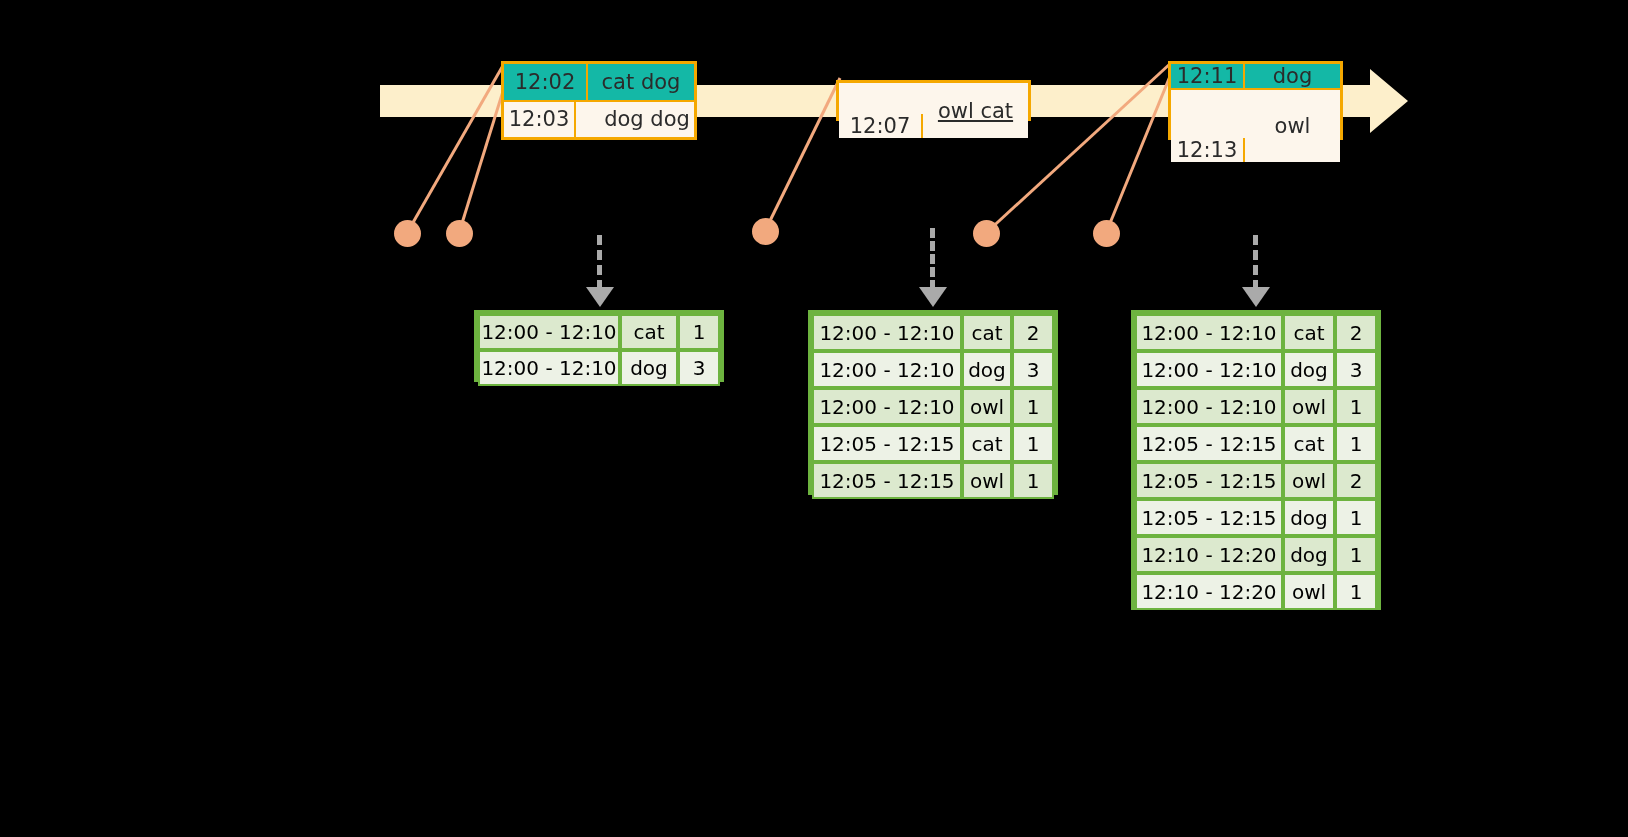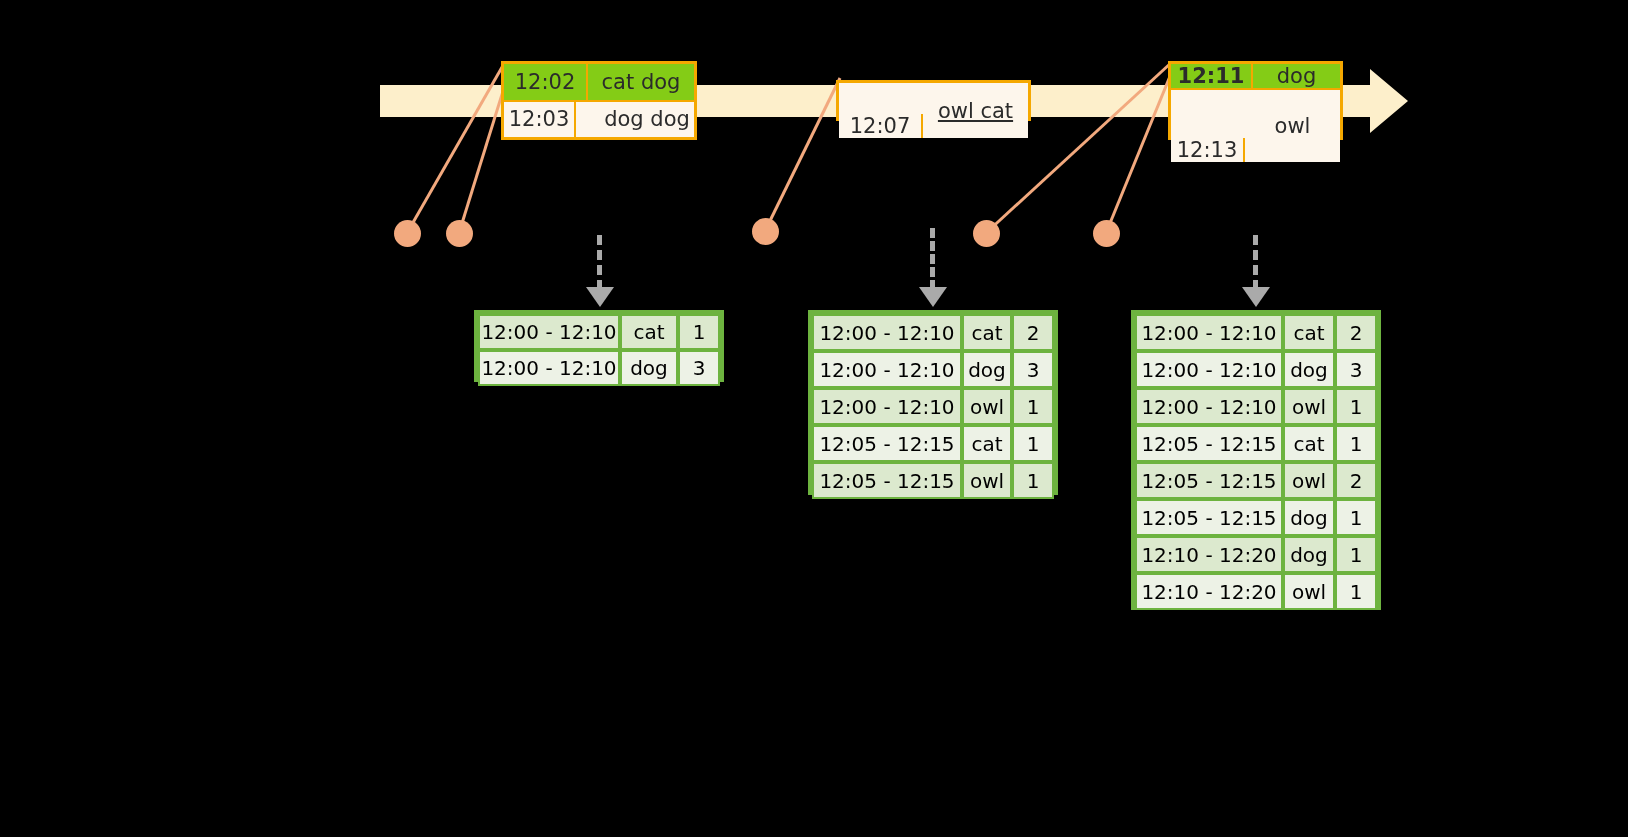--- a/index.html
+++ b/index.html
@@ -9,21 +9,21 @@
   
   .tl-bar{position:absolute;background:#FDEFCB;}
   .tl-head{position:absolute;width:0;height:0;
            border-top:32px solid transparent;border-bottom:32px solid transparent;
            border-left:38px solid #FDEFCB;}
 
   
   .evbox{position:absolute;border:3px solid #F5A800;box-sizing:border-box;
          display:flex;flex-direction:column;background:#FDF0E0;}
   .evrow{display:flex;flex:1;box-sizing:border-box;}
-  .evrow.shade{background:#84cc16;}
+  .evrow.shade{background:#14b8a6;}
   .evrow.plain{background:#FDF6EC;}
   .evrow + .evrow{border-top:2px solid #F5A800;}
   .evcell{display:flex;align-items:center;justify-content:center;
           color:#2b2b2b;font-size:21px;box-sizing:border-box;white-space:nowrap;}
   .evcell.time{border-right:2px solid #F5A800;}
 
   
   .dot{position:absolute;width:27px;height:27px;border-radius:50%;background:#F2A97E;}
   .connector{position:absolute;left:0;top:0;width:1628px;height:837px;pointer-events:none;}
 
@@ -76,21 +76,21 @@
 
   <div class="evbox" style="left:836px;top:80px;width:195px;height:41px;">
     <div class="evrow plain">
       <div class="evcell time" style="width:84px;margin-top:31px;">12:07</div>
       <div class="evcell" style="flex:1;text-decoration:underline;">owl cat</div>
     </div>
   </div>
 
   <div class="evbox" style="left:1168px;top:61px;width:175px;height:79px;">
     <div class="evrow shade">
-      <div class="evcell time" style="width:82px;font-weight:bold;">12:11</div>
+      <div class="evcell time" style="width:74px;">12:11</div>
       <div class="evcell" style="flex:1;">dog</div>
     </div>
     <div class="evrow plain">
       <div class="evcell time" style="width:74px;margin-top:48px;">12:13</div>
       <div class="evcell" style="flex:1;">owl</div>
     </div>
   </div>
 
   <div class="dot" style="left:394px;top:220px;"></div>
   <div class="dot" style="left:446px;top:220px;"></div>

